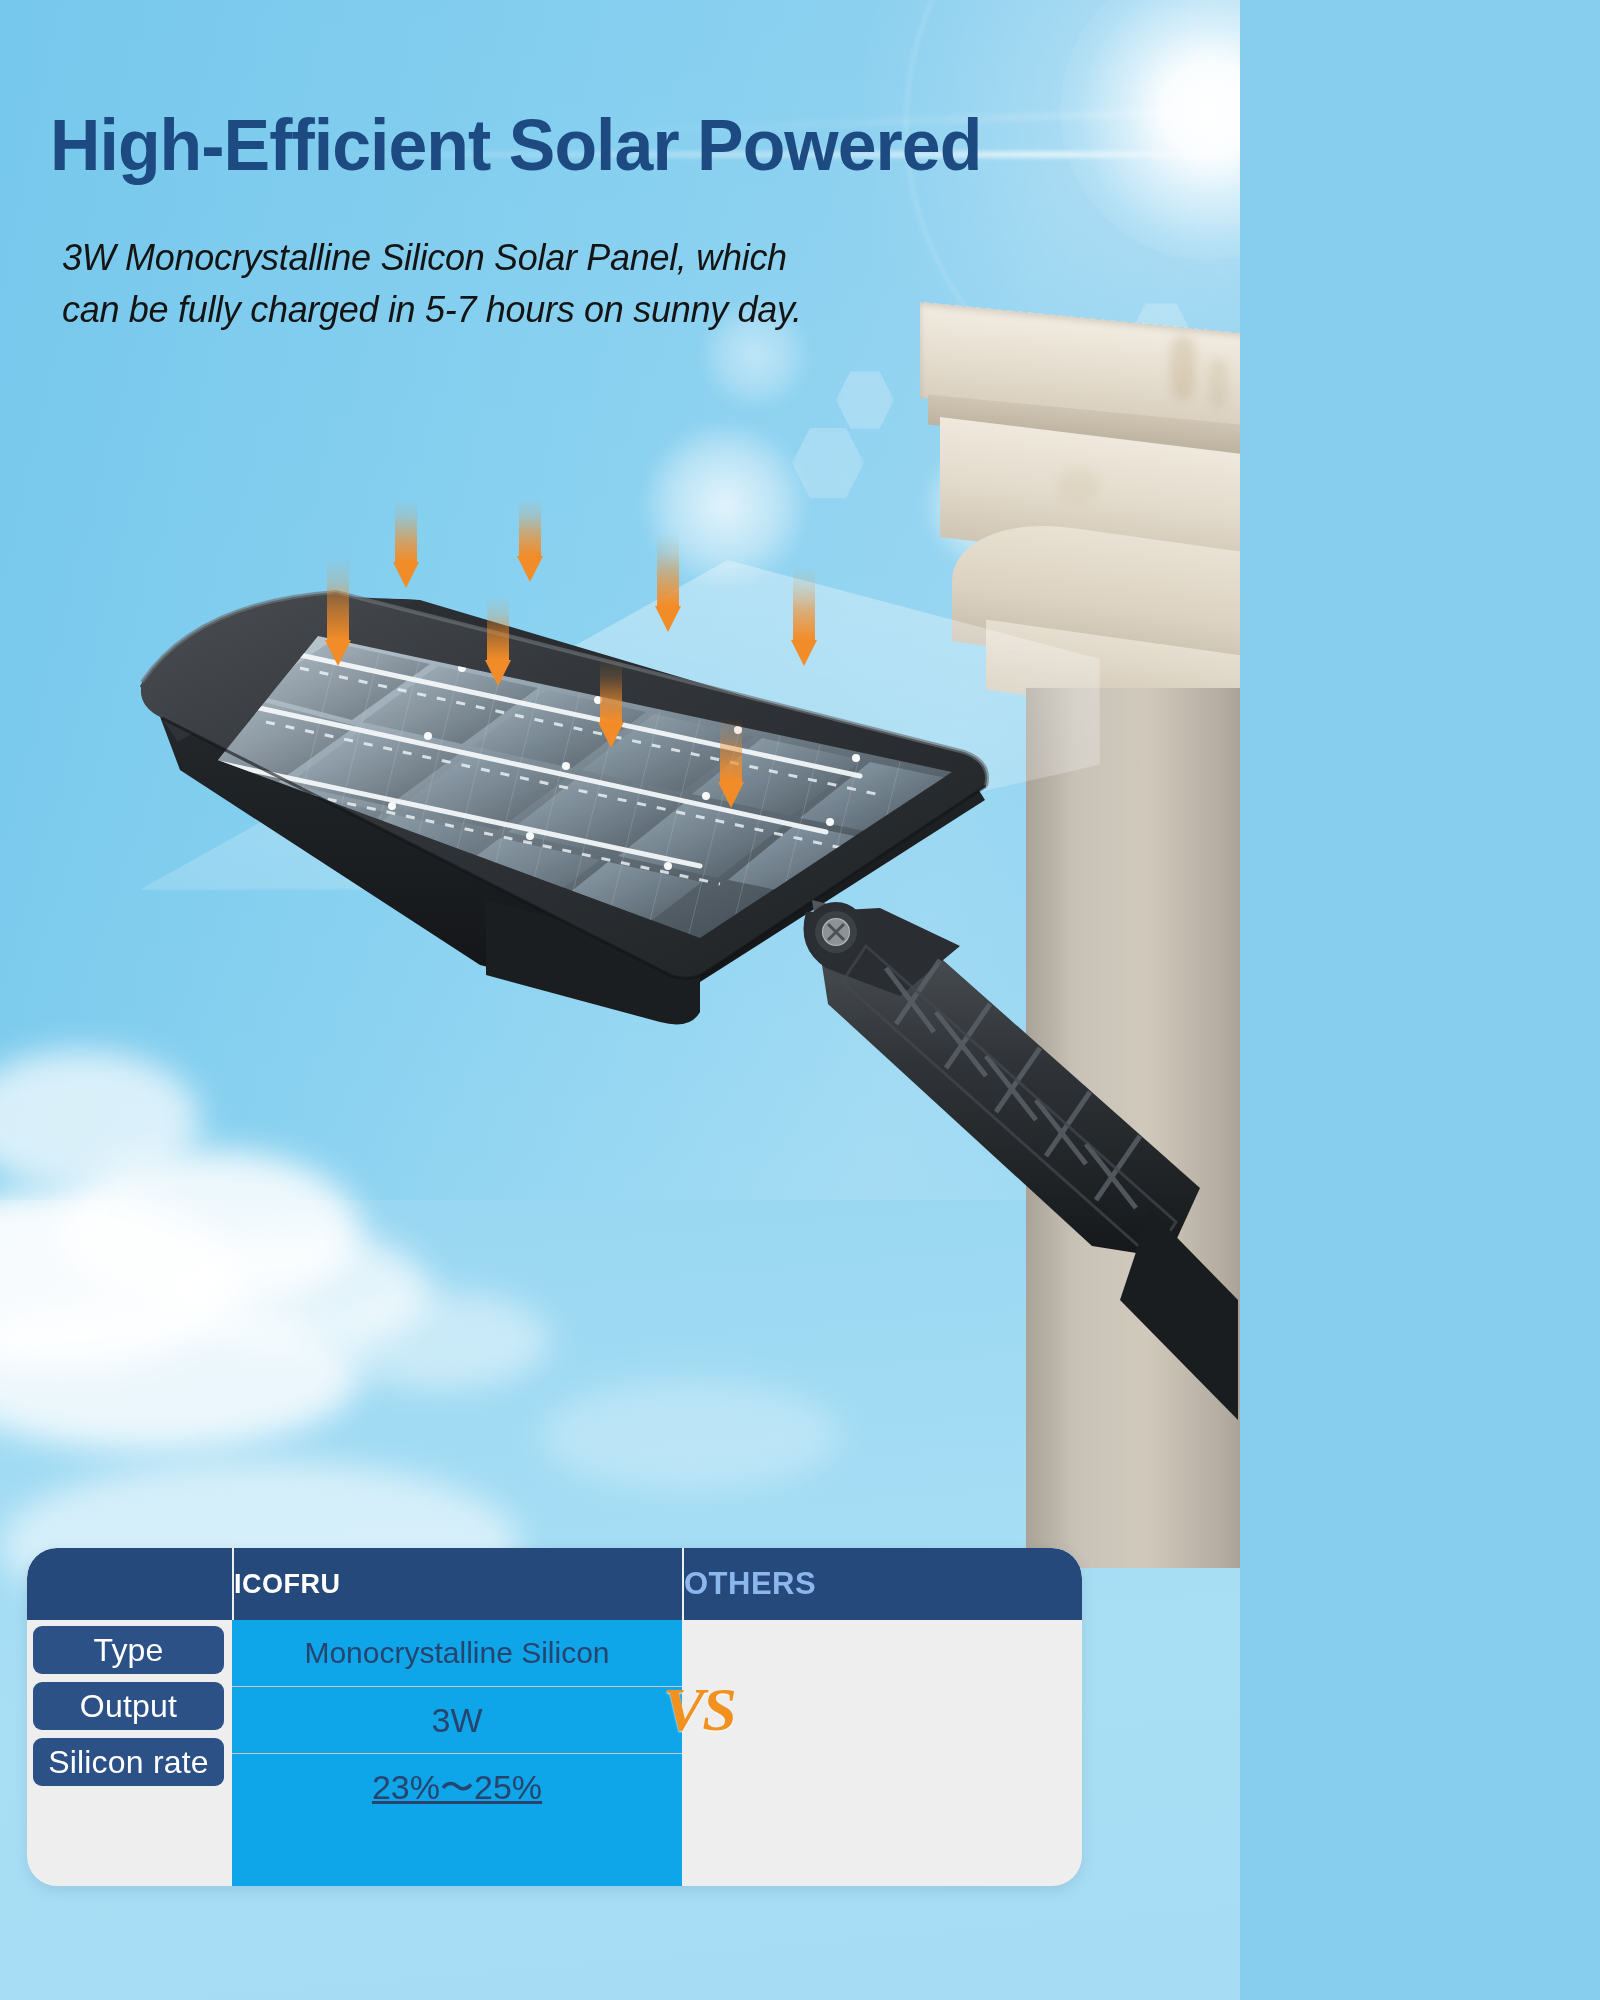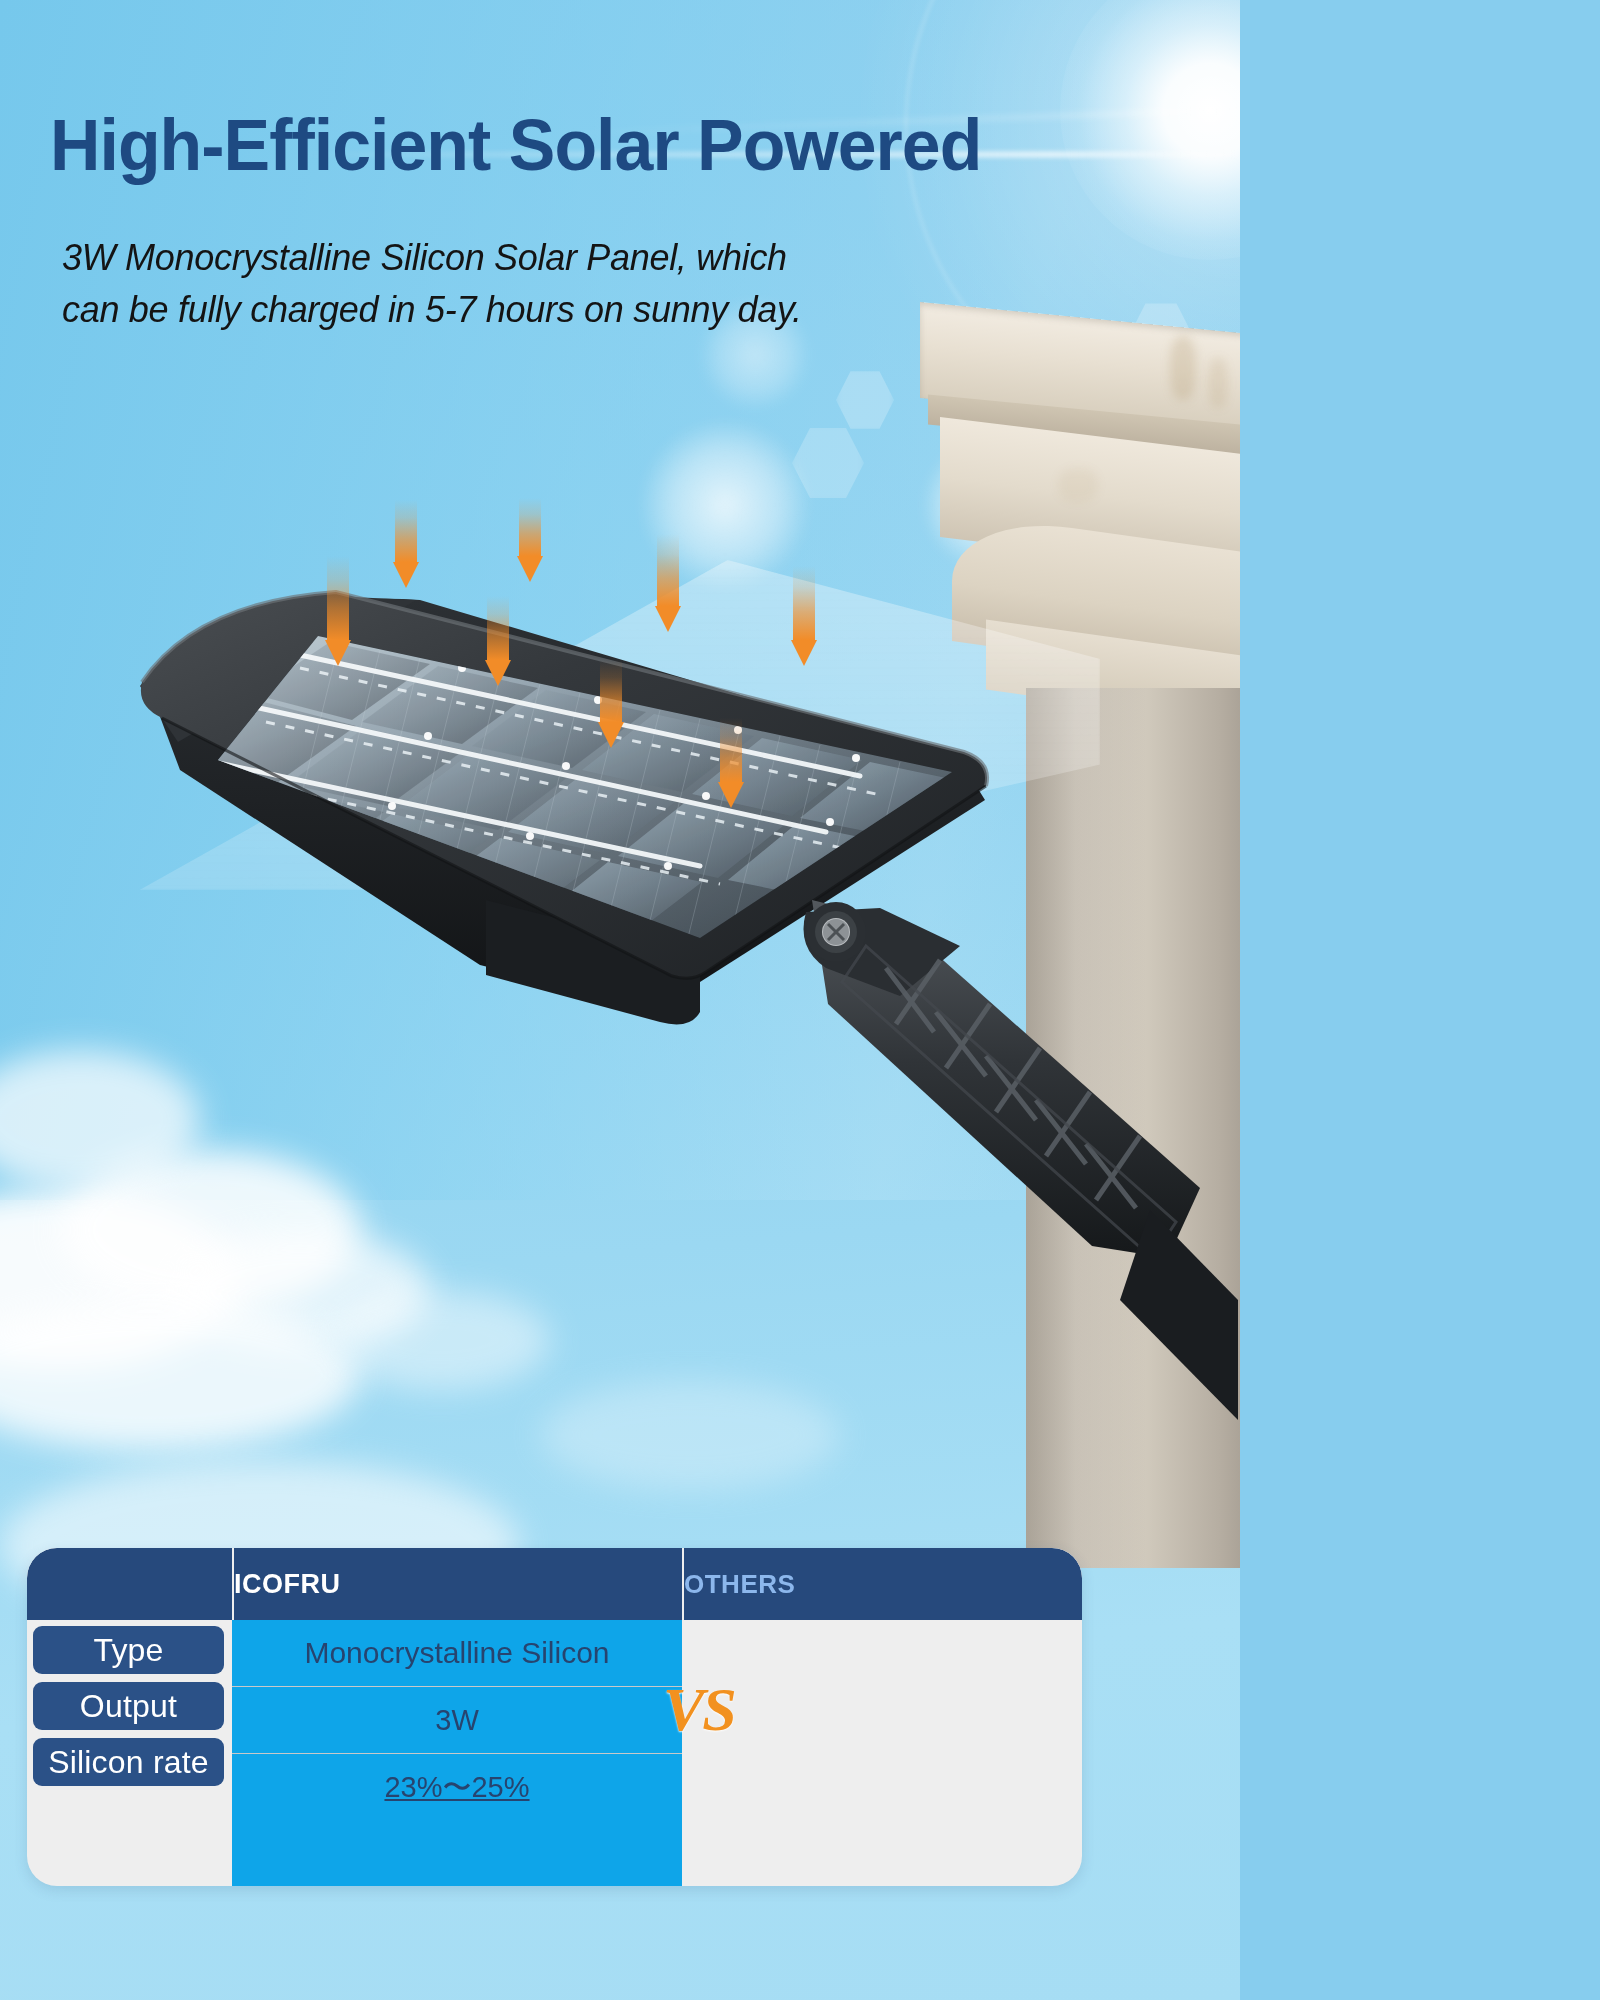--- a/index.html
+++ b/index.html
@@ -144,37 +144,37 @@
   }
   .cmp-head { display:flex; height:72px; }
   .cmp-head .hcell {
     background:#26497c; height:72px;
     display:flex; align-items:center; 
   }
   .hc-label { width:205px; border-top-left-radius:30px; }
   .hc-ours  { width:450px; border-left:2px solid #eeeeee; }
   .hc-other { flex:1; border-left:2px solid #eeeeee; border-top-right-radius:30px; }
   .hc-ours span { color:#ffffff; font-size:27px; font-weight:bold; letter-spacing:.5px; }
-  .hc-other span { color:#8cb7ec; font-size:26px; font-weight:bold; letter-spacing:.5px; }
+  .hc-other span { color:#8cb7ec; font-size:31px; font-weight:bold; letter-spacing:.5px; }
 
   .cmp-body { position:relative; height:266px; display:flex; }
   .col-labels { width:205px; padding:6px 0 0 6px; }
   .pill {
     margin:0 8px 8px 0; height:48px; border-radius:9px; background:#2b5187;
     display:flex; align-items:center; justify-content:center;
     color:#fff; font-size:32px; letter-spacing:.2px;
   }
   .col-ours  { width:450px; background:#0ea5e9; }
   .col-other { flex:1; background:#ececec; }
   .vcell {
     height:67px; display:flex; align-items:center; justify-content:center;
     border-bottom:1px solid #c9c9c9;
   }
   .vcell:last-child { border-bottom:none;text-decoration:underline; }
-  .col-ours .vcell  { color:#27446f; font-size:29px; }
+  .col-ours .vcell  { color:#27446f; font-size:34px; }
   .col-other .vcell { color:#2b2b2b; font-size:28px; }
   .col-ours .vcell:first-child { font-size:30px; }
 
   .vs-badge {
     position:absolute; left:636px; top:54px;
     font-family:"Liberation Serif", serif;
     font-style:italic; font-weight:bold;
     font-size:62px; color:#F2911F;
     letter-spacing:-2px;
     text-shadow:0 1px 2px rgba(255,255,255,.9);

